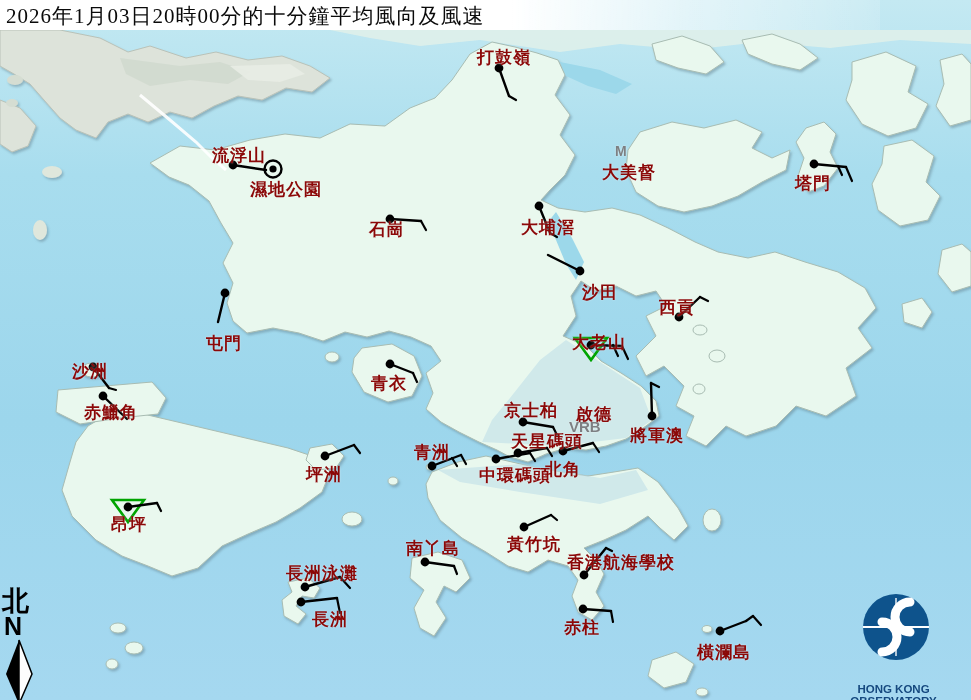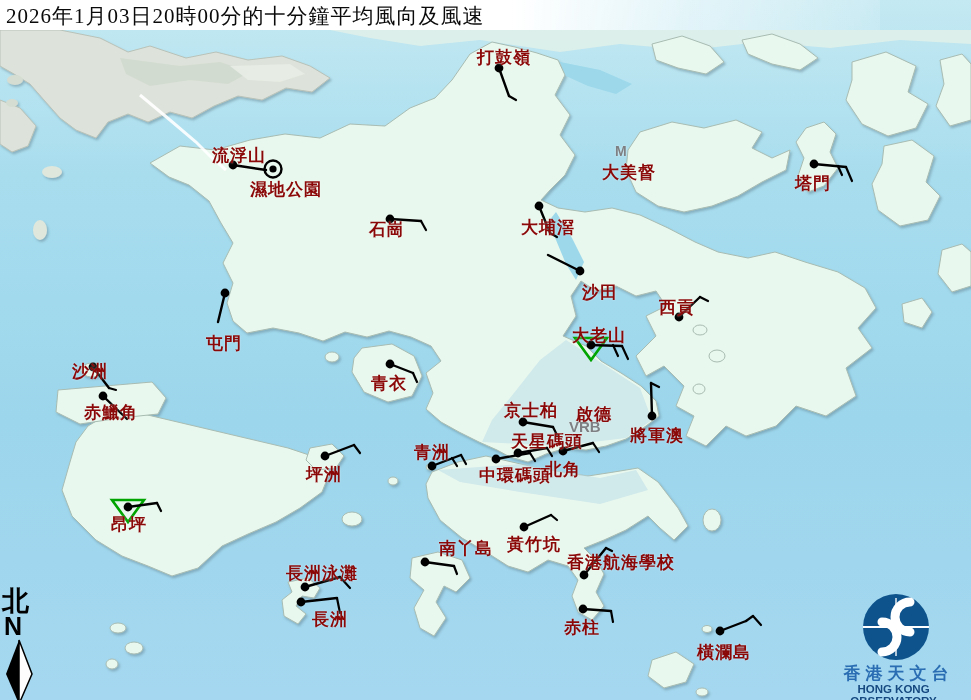--- a/index.html
+++ b/index.html
@@ -272,34 +272,34 @@
       <div class="st-label" style="left: 477px; top: 46px;">打鼓嶺</div>
       <div class="st-label" style="left: 212px; top: 144px;">流浮山</div>
       <div class="st-label" style="left: 250px; top: 178px;">濕地公園</div>
       <div class="st-label" style="left: 369px; top: 197px; margin-top: 21px;">石崗</div>
       <div class="st-label" style="left: 521px; top: 216px;">大埔滘</div>
       <div class="st-label" style="left: 602px; top: 161px;">大美督</div>
       <div class="st-label" style="left: 795px; top: 172px;">塔門</div>
       <div class="st-label" style="left: 562px; top: 281px; margin-left: 20px;">沙田</div>
       <div class="st-label" style="left: 659px; top: 296px;">西貢</div>
       <div class="st-label" style="left: 206px; top: 316px; margin-top: 16px;">屯門</div>
-      <div class="st-label" style="left: 572px; top: 324px; text-align: right;">大老山</div>
+      <div class="st-label" style="left: 572px; top: 331px; text-align: right;">大老山</div>
       <div class="st-label" style="left: 72px; top: 360px;">沙洲</div>
       <div class="st-label" style="left: 371px; top: 372px;">青衣</div>
       <div class="st-label" style="left: 84px; top: 401px;">赤鱲角</div>
       <div class="st-label" style="left: 504px; top: 399px;">京士柏</div>
       <div class="st-label" style="left: 576px; top: 403px;">啟德</div>
       <div class="st-label" style="left: 630px; top: 424px;">將軍澳</div>
       <div class="st-label" style="left: 497px; top: 430px; margin-left: 14px;">天星碼頭</div>
       <div class="st-label" style="left: 545px; top: 458px;">北角</div>
       <div class="st-label" style="left: 479px; top: 464px;">中環碼頭</div>
       <div class="st-label" style="left: 414px; top: 441px; font-family: Liberation Serif, serif;">青洲</div>
       <div class="st-label" style="left: 306px; top: 463px;">坪洲</div>
       <div class="st-label" style="left: 111px; top: 513px;">昂坪</div>
-      <div class="st-label" style="left: 406px; top: 537px; margin-left: 33px;">南丫島</div>
+      <div class="st-label" style="left: 406px; top: 537px;">南丫島</div>
       <div class="st-label" style="left: 507px; top: 533px;">黃竹坑</div>
       <div class="st-label" style="left: 286px; top: 562px;">長洲泳灘</div>
       <div class="st-label" style="left: 282px; top: 608px; margin-left: 30px;">長洲</div>
       <div class="st-label" style="left: 567px; top: 551px;">香港航海學校</div>
       <div class="st-label" style="left: 564px; top: 616px;">赤柱</div>
       <div class="st-label" style="left: 697px; top: 641px;">橫瀾島</div>
       <div class="gray-tag" style="left: 615px; top: 143px; font-size: 14px;">M</div>
       <div class="gray-tag" style="left: 569px; top: 418px; font-size: 15px;">VRB</div>
     </div>
 
@@ -317,16 +317,15 @@
   </div>
 
   <div class="hko">
     <svg width="141" height="116" viewBox="0 0 141 116">
       <circle cx="66" cy="43" r="33" fill="#0e538c"></circle>
       <line x1="33" y1="43" x2="99" y2="43" stroke="#ffffff" stroke-width="2"></line>
       <line x1="66" y1="14" x2="66" y2="72" stroke="#ffffff" stroke-width="1.6" opacity="0.85"></line>
       <path d="M80,18 A15,15 0 1 0 80,48" fill="none" stroke="#ffffff" stroke-width="9" stroke-linecap="round"></path>
       <path d="M52,68 A15,15 0 1 0 52,38" fill="none" stroke="#ffffff" stroke-width="9" stroke-linecap="round"></path>
     </svg>
-    <div class="cn">香港天文台</div>
     <div class="en">HONG KONG OBSERVATORY</div>
   </div>
 </div>
 
 </body></html>

